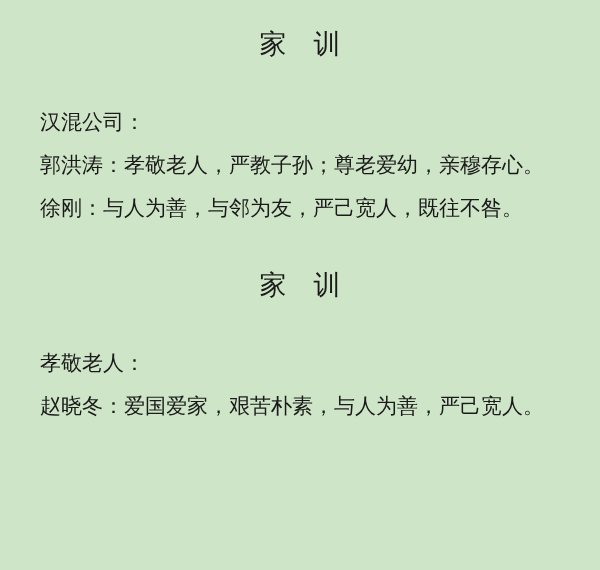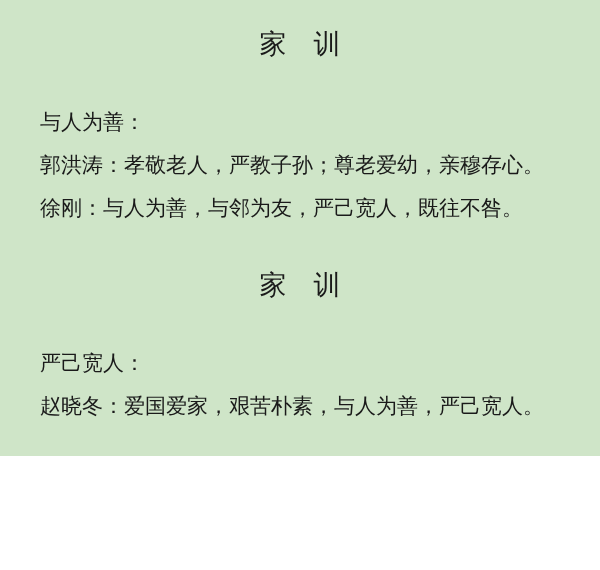--- a/index.html
+++ b/index.html
@@ -2,21 +2,21 @@
 <html><head>
 <meta charset="utf-8">
 <style>
   html, body {
     margin: 0;
     padding: 0;
   }
   .page {
     position: relative;
     width: 600px;
-    height: 456px;
+    height: 570px;
     background: #cfe5c8;
     overflow: hidden;
     font-family: "Liberation Serif", "DejaVu Serif", serif;
     color: #1a1a1a;
     box-sizing: border-box;
   }
   .doc-title {
     font-size: 27px;
     line-height: 36px;
     text-align: center;
@@ -38,27 +38,27 @@
   .company-line { margin-top: 39px; }
 </style>
 </head>
 <body>
 
 <div class="page" style="background: rgb(207, 229, 200); color: rgb(26, 26, 26);">
 
   <div class="section">
     <h1 class="doc-title title-1">家　训</h1>
     <div class="body-text">
-      <p class="para company-line">与人为善：</p>
+      <p class="para company-line">汉混公司：</p>
       <p class="para">郭洪涛：孝敬老人，严教子孙；尊老爱幼，亲穆存心。</p>
       <p class="para">徐刚：与人为善，与邻为友，严己宽人，既往不咎。</p>
     </div>
   </div>
 
   <div class="section">
     <h1 class="doc-title title-2">家　训</h1>
     <div class="body-text">
-      <p class="para company-line">严己宽人：</p>
+      <p class="para company-line">孝敬老人：</p>
       <p class="para">赵晓冬：爱国爱家，艰苦朴素，与人为善，严己宽人。</p>
     </div>
   </div>
 
 </div>
 
 </body></html>

